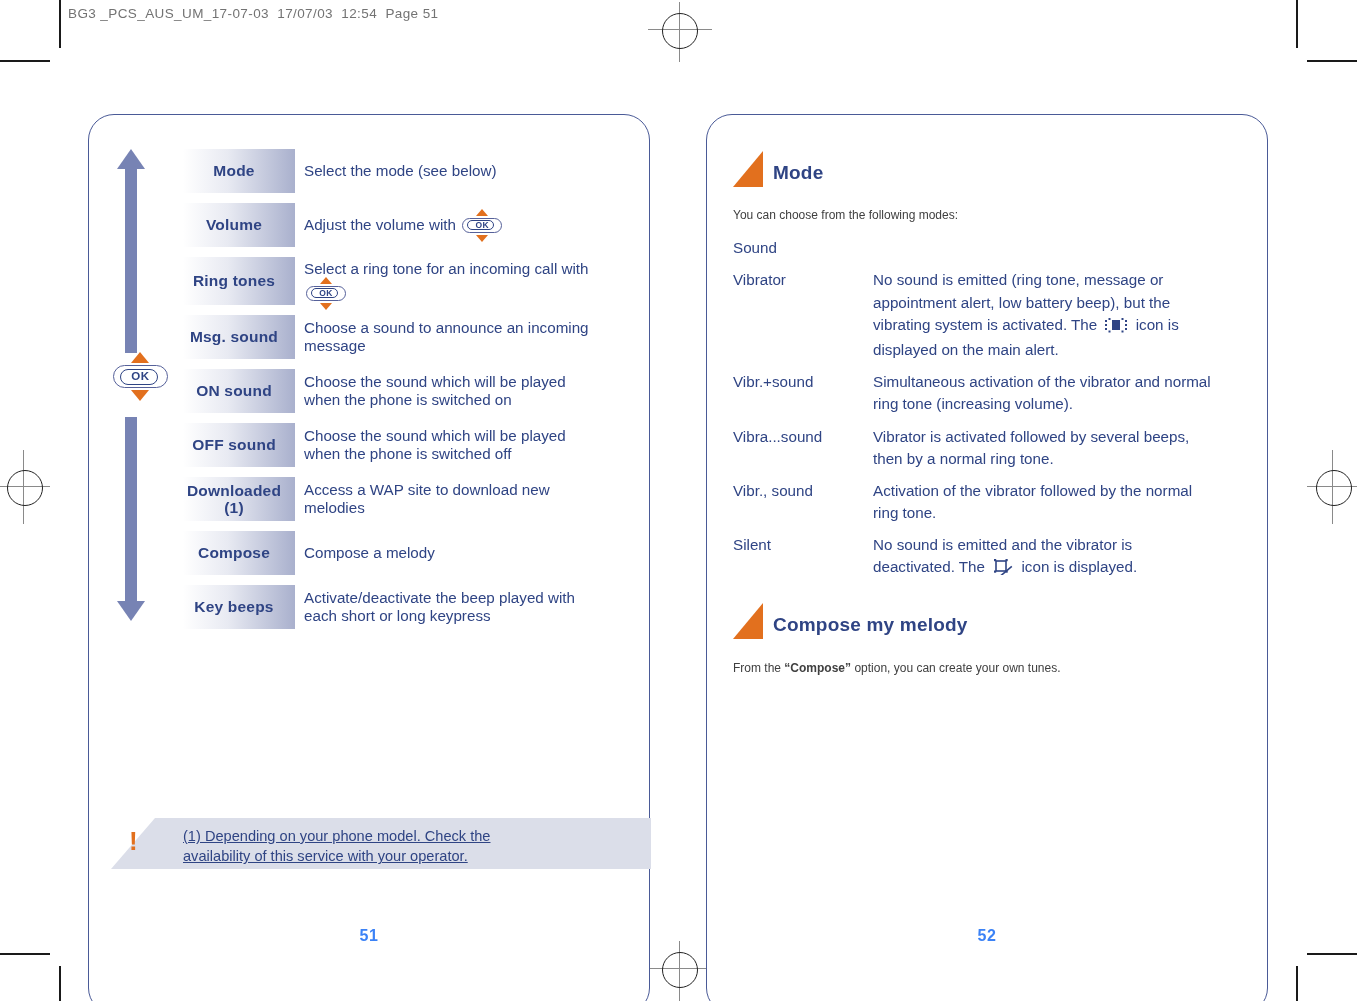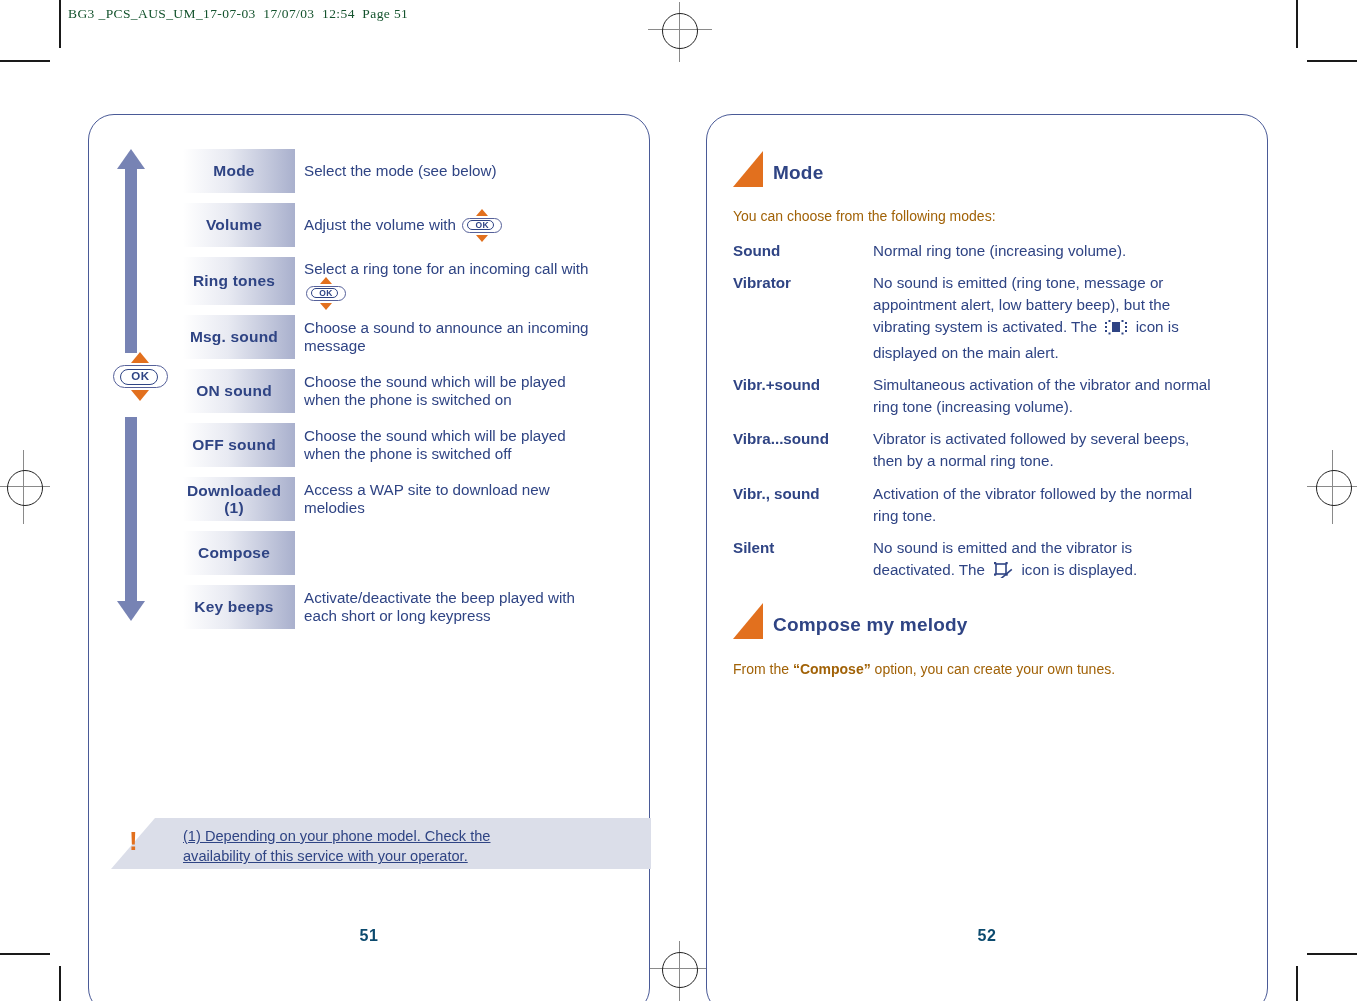--- a/index.html
+++ b/index.html
@@ -24,24 +24,24 @@
     position: absolute;
     border: 1.4px solid #222;
     border-radius: 50%;
     background: transparent;
   }
 
   .printhdr {
     position: absolute;
     top: 6px;
     left: 68px;
-    font-family: Liberation Serif, serif;
+    font-family: Liberation Sans, sans-serif;
     font-size: 13.5px;
     letter-spacing: 0.4px;
-    color: #14532d;
+    color: #737373;
     white-space: pre;
   }
 
   
   .page {
     position: absolute;
     border: 1.6px solid #4a5a97;
     border-radius: 26px;
     background: #ffffff;
     box-sizing: border-box;
@@ -49,21 +49,21 @@
   #page-left  { left: 88px;  top: 114px; width: 562px; height: 900px; }
   #page-right { left: 706px; top: 114px; width: 562px; height: 900px; }
 
   .page-number {
     position: absolute;
     bottom: 68px;
     width: 100%;
     text-align: center;
     font-size: 16px;
     font-weight: bold;
-    color: #0c4a6e;
+    color: #3b82f6;
     letter-spacing: 0.5px;
   }
 
   
   .menu-wrap {
     position: absolute;
     left: 84px;
     top: 34px;
     width: 452px;
   }
@@ -257,35 +257,35 @@
   }
   .sec-title {
     color: #2f4484;
     font-size: 19px;
     font-weight: bold;
     letter-spacing: 0.2px;
     padding-bottom: 3px;
   }
 
   .para {
-    color: #a16207;
-    font-size: 14px;
+    color: #404040;
+    font-size: 12px;
     line-height: 1.35;
   }
 
   .defrow {
     display: flex;
     margin-bottom: 10px;
   }
   .defterm {
     flex: 0 0 140px;
     width: 140px;
     color: #2f4484;
     font-size: 15.2px;
-    font-weight: bold;
+    font-weight: normal;
     line-height: 1.46;
   }
   .defdesc {
     flex: 1;
     color: #2f4484;
     font-size: 15.2px;
     line-height: 1.46;
   }
   .defdesc p { margin: 0; text-align: justify; }
   .defdesc p:last-child { text-align: left; }
@@ -404,20 +404,23 @@
     <div class="menu-row h-48">
       <div class="menu-label">Downloaded (1)</div>
       <div class="menu-desc just">
         <p>Access a WAP site to download new</p>
         <p>melodies</p>
       </div>
     </div>
 
     <div class="menu-row h-48">
       <div class="menu-label">Compose</div>
+      <div class="menu-desc">
+        <p>Compose a melody</p>
+      </div>
     </div>
 
     <div class="menu-row h-48">
       <div class="menu-label">Key beeps</div>
       <div class="menu-desc just">
         <p>Activate/deactivate the beep played with</p>
         <p>each short or long keypress</p>
       </div>
     </div>
 
@@ -440,23 +443,20 @@
   <div class="rp" style="top:36px;">
     <div class="sec-head">
       <div class="tri"></div>
       <div class="sec-title">Mode</div>
     </div>
 
     <div class="para" style="margin-top:20px; margin-bottom:14px;">You can choose from the following modes:</div>
 
     <div class="defrow">
       <div class="defterm">Sound</div>
-      <div class="defdesc">
-        <p class="nojust">Normal ring tone (increasing volume).</p>
-      </div>
     </div>
 
     <div class="defrow">
       <div class="defterm">Vibrator</div>
       <div class="defdesc">
         <p>No sound is emitted (ring tone, message or</p>
         <p>appointment alert, low battery beep), but the</p>
         <p><span>vibrating system is activated. The </span><span class="glyph"><svg width="22" height="15" viewBox="0 0 22 15">
                 <g fill="#2f4484">
                   <rect x="0" y="2" width="2" height="2"></rect>

